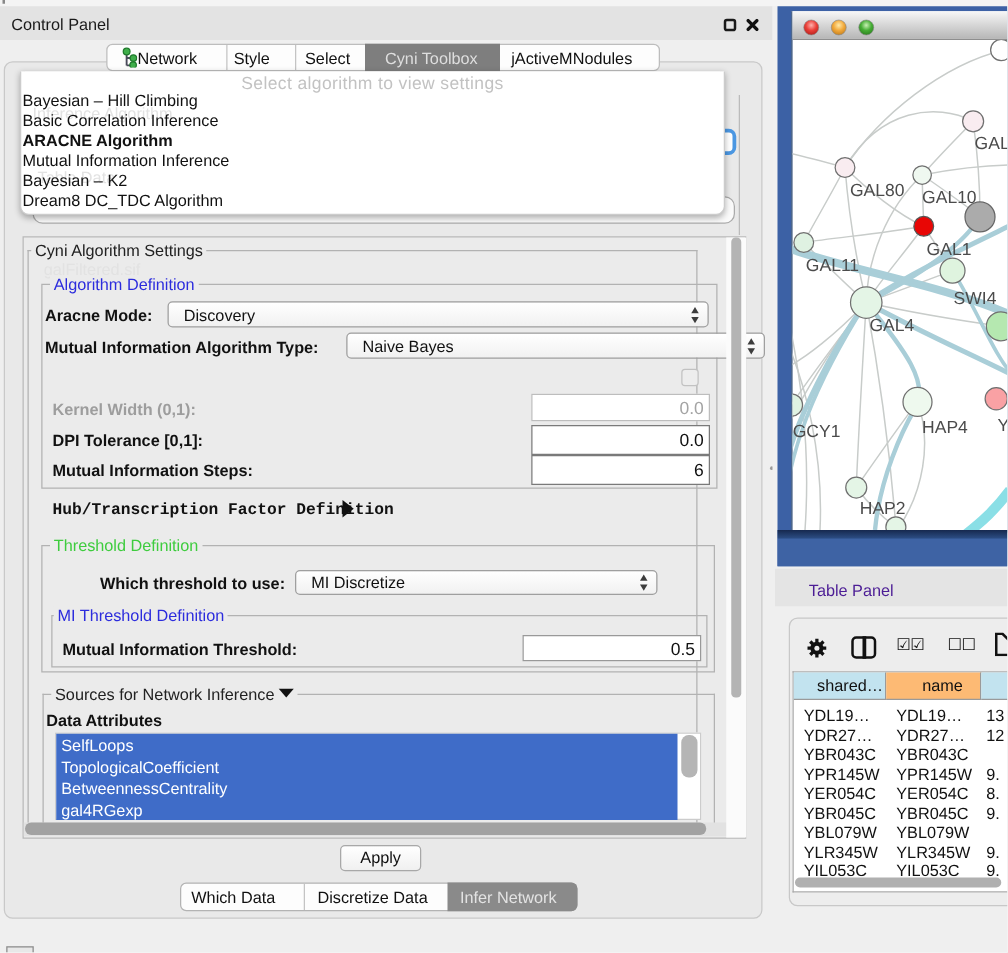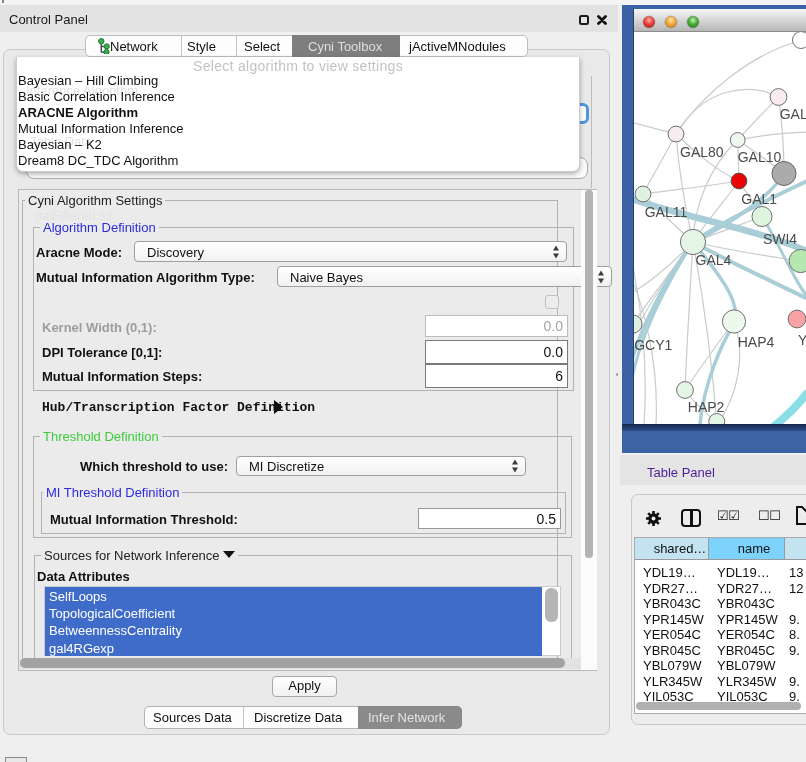--- a/index.html
+++ b/index.html
@@ -126,21 +126,21 @@
   <div class="abs" style="left:20px;top:658px;width:545px;height:10px;background:#a2a2a2;border-radius:5px;"></div>
 
   <div class="abs" style="left:581px;top:190px;width:16px;height:480px;background:#fbfbfb;"></div>
   <div class="abs" style="left:585px;top:190px;width:7.5px;height:368px;background:#b4b4b4;border-radius:3.5px;"></div>
 
   <div class="abs" style="left:272px;top:676px;width:65px;height:21px;background:linear-gradient(#ffffff,#f0f0f0);border:1px solid #a8a8a8;border-radius:4px;box-sizing:border-box;text-align:center;font-size:13px;line-height:17px;color:#111;">Apply</div>
 
   <div class="abs" style="left:144px;top:706px;width:318px;height:23px;background:#fdfdfd;border:1px solid #b3b3b3;border-radius:5px;box-sizing:border-box;"></div>
   <div class="abs" style="left:243px;top:707px;width:1px;height:21px;background:#c4c4c4;"></div>
   <div class="abs" style="left:358px;top:706px;width:104px;height:23px;background:#8a8a8a;border-radius:0 5px 5px 0;"></div>
-  <div class="abs" style="left:153px;top:710px;font-size:13px;color:#111;">Sources Data</div>
+  <div class="abs" style="left:153px;top:710px;font-size:13px;color:#111;">Which Data</div>
   <div class="abs" style="left:254px;top:710px;font-size:13px;color:#111;">Discretize Data</div>
   <div class="abs" style="left:368px;top:710px;font-size:13px;color:#e3e3e3;">Infer Network</div>
 
   <div class="abs" style="left:5px;top:757px;width:20px;height:10px;background:#e8e8e8;border:1.5px solid #8a8a8a;"></div>
 
   <div class="abs" style="left:616px;top:373px;width:3px;height:3px;background:#9a9a9a;border-radius:50%;"></div>
   <div class="abs" style="left:618px;top:5px;width:4px;height:448px;background:#f0f0f0;"></div>
   <div class="abs" style="left:622px;top:5px;width:184px;height:448px;background:#3c61a5;"></div>
 
   <div class="abs" style="left:633px;top:9px;width:173px;height:417px;background:#fff;border-left:1.5px solid #22406e;border-bottom:2px solid #22406e;box-sizing:border-box;"></div>
@@ -264,21 +264,21 @@
   <div class="abs" style="left:681px;top:509px;width:20px;height:18px;border:2.5px solid #111;border-radius:4px;box-sizing:border-box;"></div>
   <div class="abs" style="left:690px;top:509px;width:2.5px;height:18px;background:#111;"></div>
   <span class="abs" style="left:717px;top:508px;font-size:13px;color:#111;letter-spacing:-0.5px;">☑☑</span>
   <span class="abs" style="left:758px;top:508px;font-size:13px;color:#111;letter-spacing:-0.5px;">☐☐</span>
   <svg class="abs" style="left:796px;top:506px;" width="10" height="19" viewBox="0 0 10 19">
       <path d="M1,1 H6 L12,7 V18 H1 Z" fill="none" stroke="#111" stroke-width="2"></path>
     </svg>
 
   <div class="abs" style="left:634px;top:537px;width:172px;height:177px;background:#fff;border:1px solid #aaa;border-right:none;box-sizing:border-box;"></div>
   <div class="abs" style="left:635px;top:538px;width:74px;height:22px;background:#c2e3ef;border-right:1px solid #9a9a9a;border-bottom:1px solid #9a9a9a;box-sizing:border-box;text-align:center;font-size:13px;line-height:21px;color:#111;padding-left:17px;">shared…</div>
-  <div class="abs" style="left:709px;top:538px;width:76px;height:22px;background:#7dd3fc;border-right:1px solid #9a9a9a;border-bottom:1px solid #9a9a9a;box-sizing:border-box;text-align:center;font-size:13px;line-height:21px;color:#111;padding-left:15px;">name</div>
+  <div class="abs" style="left:709px;top:538px;width:76px;height:22px;background:#fdba74;border-right:1px solid #9a9a9a;border-bottom:1px solid #9a9a9a;box-sizing:border-box;text-align:center;font-size:13px;line-height:21px;color:#111;padding-left:15px;">name</div>
   <div class="abs" style="left:785px;top:538px;width:21px;height:22px;background:#c2e3ef;border-bottom:1px solid #9a9a9a;box-sizing:border-box;"></div>
   <div class="abs" style="left:634px;top:537px;width:172px;height:164px;overflow:hidden;">
       <div class="abs" style="left:9px;top:28.0px;font-size:13px;color:#111;">YDL19…</div>
       <div class="abs" style="left:83px;top:28.0px;font-size:13px;color:#111;">YDL19…</div>
       <div class="abs" style="left:155px;top:28.0px;font-size:13px;color:#111;">13</div>
       <div class="abs" style="left:9px;top:43.5px;font-size:13px;color:#111;">YDR27…</div>
       <div class="abs" style="left:83px;top:43.5px;font-size:13px;color:#111;">YDR27…</div>
       <div class="abs" style="left:155px;top:43.5px;font-size:13px;color:#111;">12</div>
       <div class="abs" style="left:9px;top:59.0px;font-size:13px;color:#111;">YBR043C</div>
       <div class="abs" style="left:83px;top:59.0px;font-size:13px;color:#111;">YBR043C</div>

